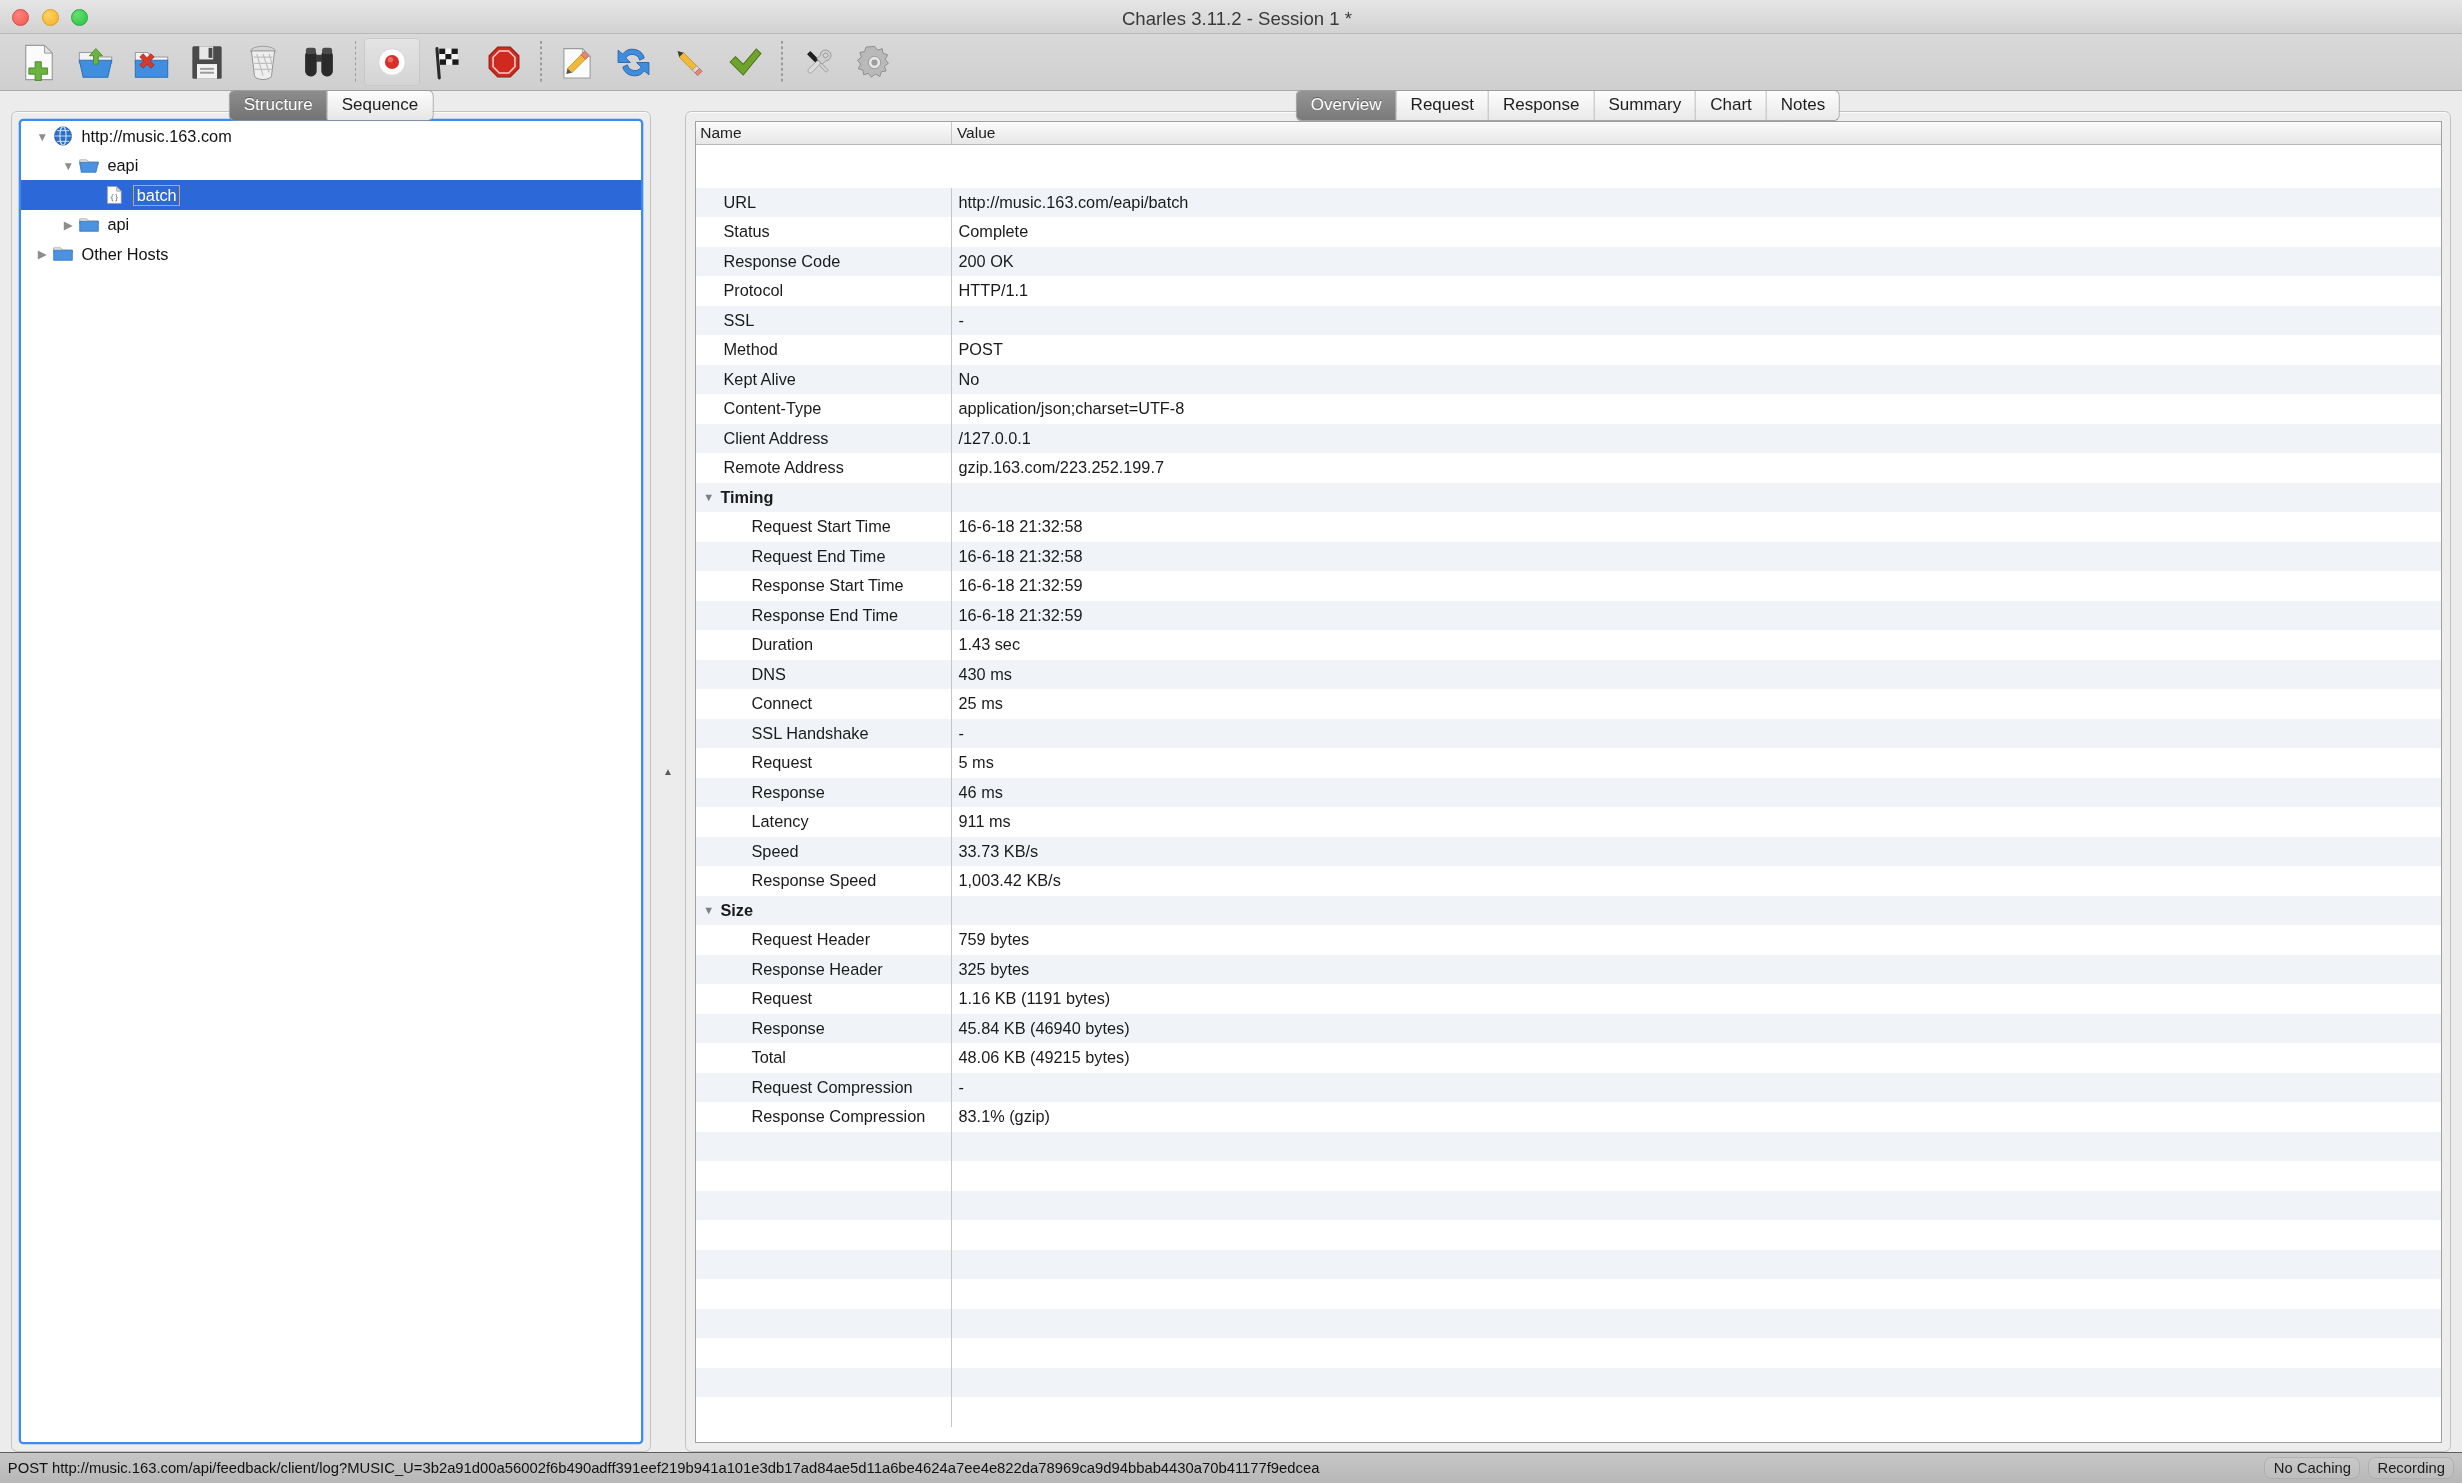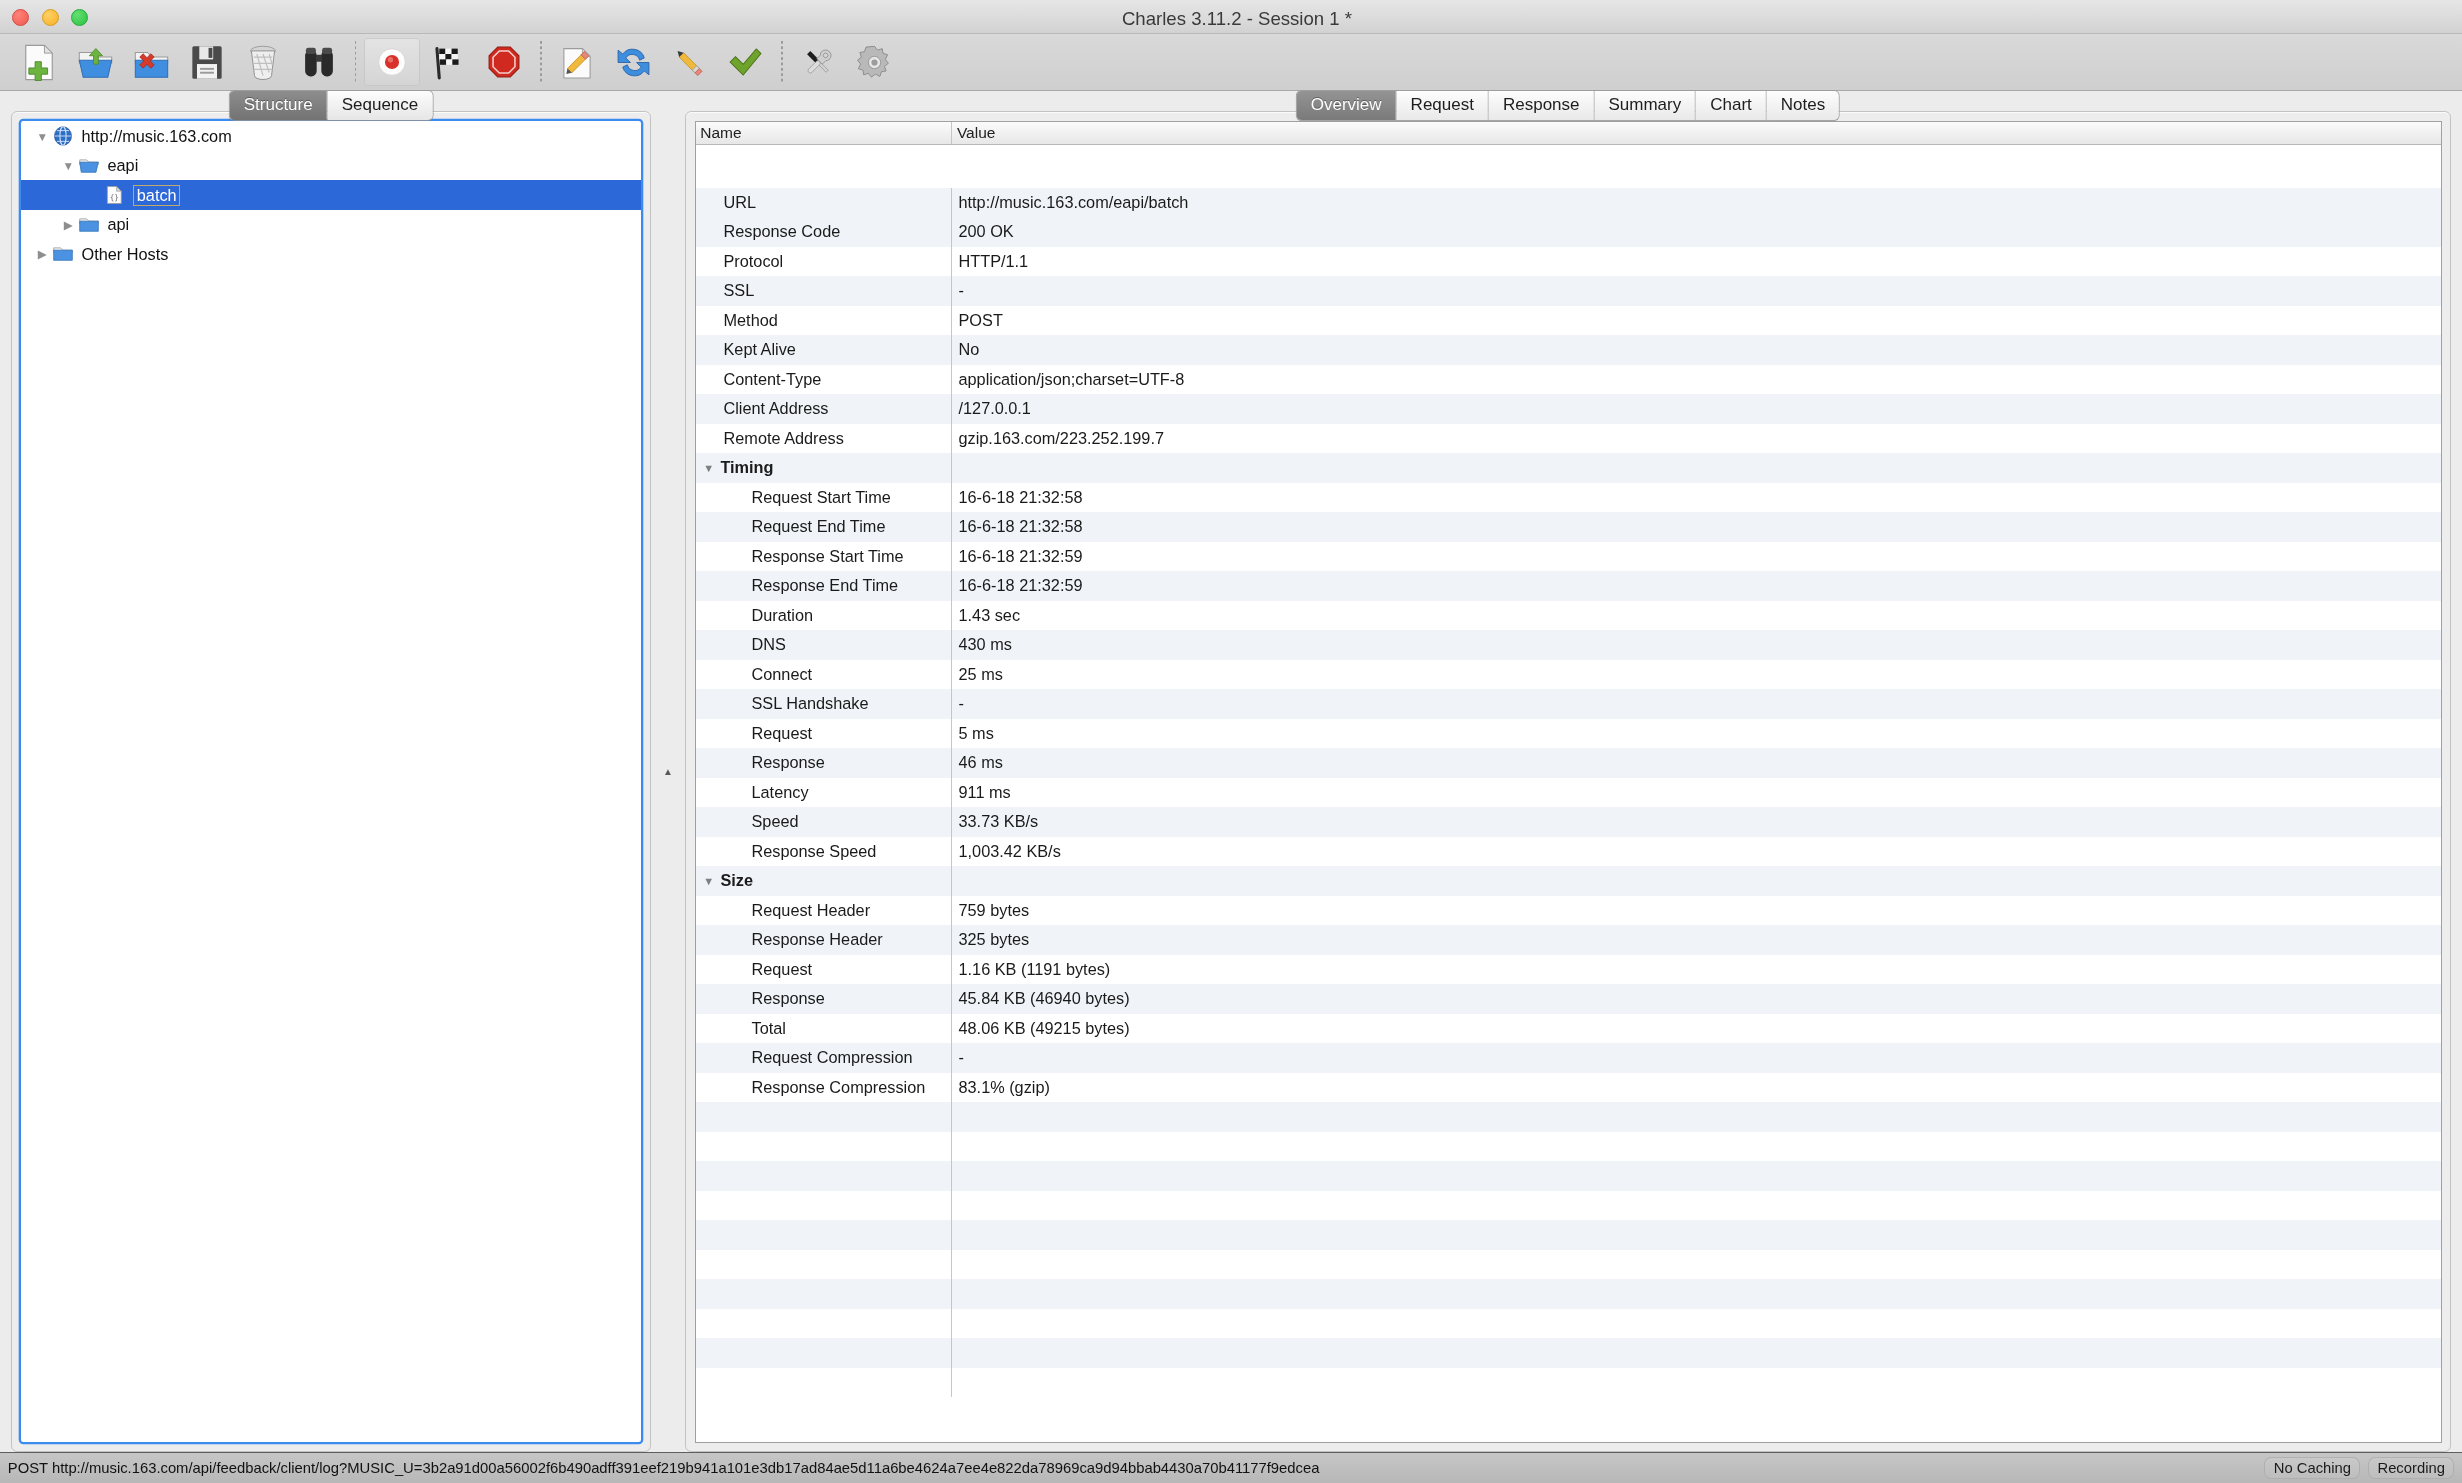--- a/index.html
+++ b/index.html
@@ -511,20 +511,26 @@
           <div class="c1">Name</div>
           <div class="c2">Value</div>
         </div>
         <div class="tbl-body" id="table-body">
             <div class="row alt">
               <div class="c1">
                 <span>URL</span>
               </div>
               <div class="c2">http://music.163.com/eapi/batch</div>
             </div>
+            <div class="row">
+              <div class="c1">
+                <span>Status</span>
+              </div>
+              <div class="c2">Complete</div>
+            </div>
             <div class="row alt">
               <div class="c1">
                 <span>Response Code</span>
               </div>
               <div class="c2">200 OK</div>
             </div>
             <div class="row">
               <div class="c1">
                 <span>Protocol</span>
               </div>

